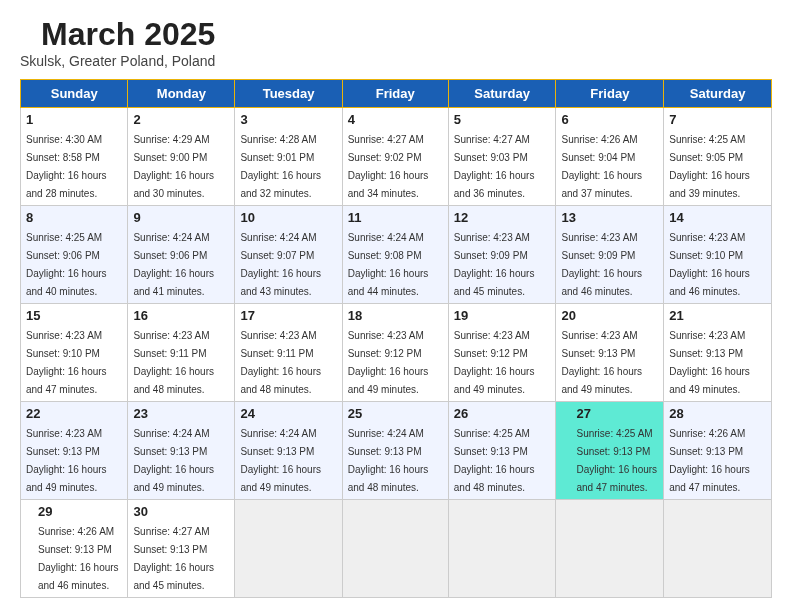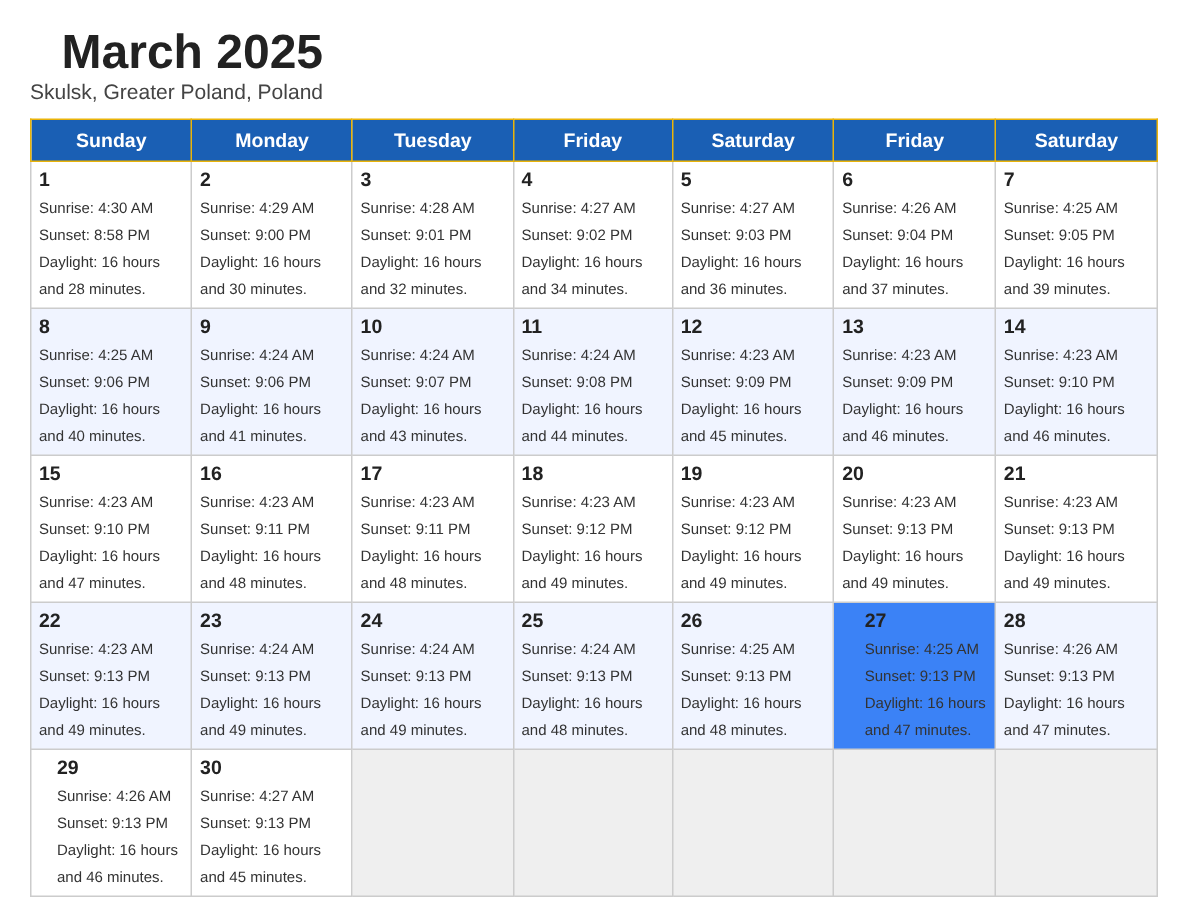--- a/index.html
+++ b/index.html
@@ -221,21 +221,21 @@
         <span class="day-info">Sunrise: 4:24 AM<br>Sunset: 9:13 PM<br>Daylight: 16 hours and 49 minutes.</span>
       </td>
           <td style="background: rgb(240, 244, 255);">
         <span class="day-num">25</span>
         <span class="day-info">Sunrise: 4:24 AM<br>Sunset: 9:13 PM<br>Daylight: 16 hours and 48 minutes.</span>
       </td>
           <td style="background: rgb(240, 244, 255);">
         <span class="day-num">26</span>
         <span class="day-info">Sunrise: 4:25 AM<br>Sunset: 9:13 PM<br>Daylight: 16 hours and 48 minutes.</span>
       </td>
-          <td style="background: #3b82f6; padding-left: 20px;">
+          <td style="background: #5eead4; padding-left: 20px;">
         <span class="day-num">27</span>
         <span class="day-info">Sunrise: 4:25 AM<br>Sunset: 9:13 PM<br>Daylight: 16 hours and 47 minutes.</span>
       </td>
           <td style="background: rgb(240, 244, 255);">
         <span class="day-num">28</span>
         <span class="day-info">Sunrise: 4:26 AM<br>Sunset: 9:13 PM<br>Daylight: 16 hours and 47 minutes.</span>
       </td>
         </tr>
         <tr style="background: rgb(255, 255, 255);">
           <td style="background: rgb(255, 255, 255); padding-left: 17px;">

